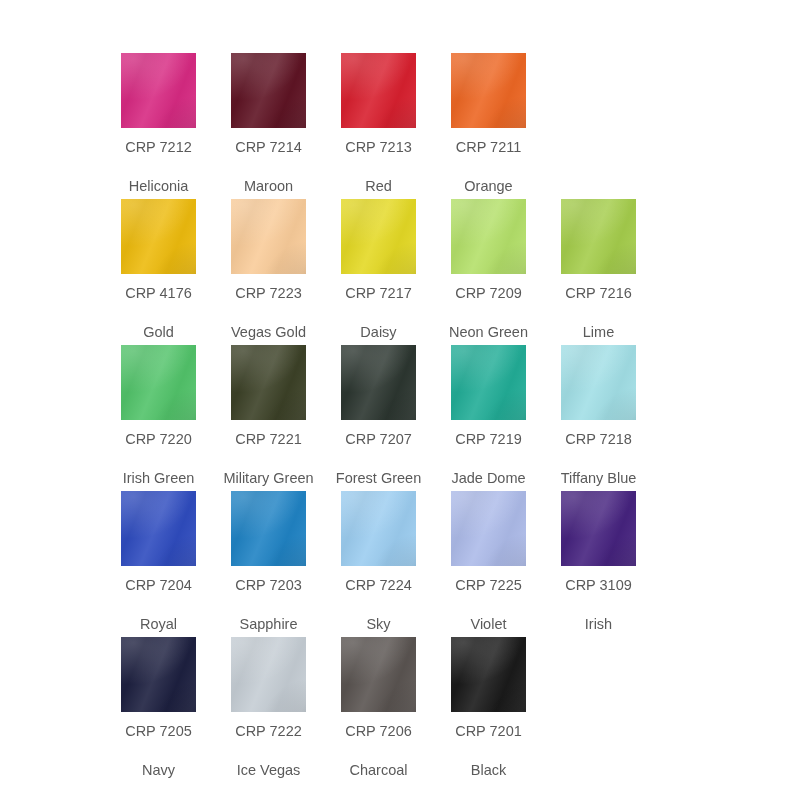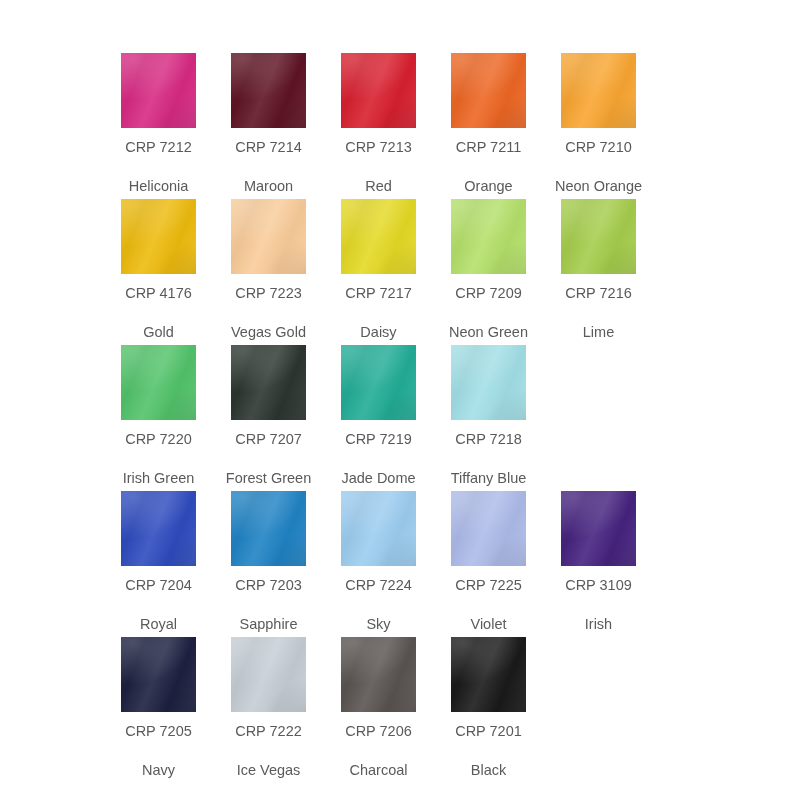--- a/index.html
+++ b/index.html
@@ -142,31 +142,20 @@
           <div class="swatch-chip" style="background-color: rgb(237, 103, 36);">
             <div class="sheen-a"></div>
             <div class="sheen-b"></div>
             <div class="sheen-c"></div>
           </div>
           <div class="swatch-label">
             <span class="swatch-code">CRP 7211</span>
             <span class="swatch-name">Orange</span>
           </div>
         </div>
-        <div class="swatch-cell">
-          <div class="swatch-chip" style="background-color: rgb(249, 166, 50);">
-            <div class="sheen-a"></div>
-            <div class="sheen-b"></div>
-            <div class="sheen-c"></div>
-          </div>
-          <div class="swatch-label">
-            <span class="swatch-code">CRP 7210</span>
-            <span class="swatch-name">Neon Orange</span>
-          </div>
-        </div>
       </div>
       <div class="swatch-row">
         <div class="swatch-cell">
           <div class="swatch-chip" style="background-color: rgb(237, 187, 14);">
             <div class="sheen-a"></div>
             <div class="sheen-b"></div>
             <div class="sheen-c"></div>
           </div>
           <div class="swatch-label">
             <span class="swatch-code">CRP 4176</span>
@@ -221,20 +210,31 @@
       <div class="swatch-row">
         <div class="swatch-cell">
           <div class="swatch-chip" style="background-color: rgb(82, 195, 106);">
             <div class="sheen-a"></div>
             <div class="sheen-b"></div>
             <div class="sheen-c"></div>
           </div>
           <div class="swatch-label">
             <span class="swatch-code">CRP 7220</span>
             <span class="swatch-name">Irish Green</span>
+          </div>
+        </div>
+        <div class="swatch-cell">
+          <div class="swatch-chip" style="background-color: rgb(60, 65, 39);">
+            <div class="sheen-a"></div>
+            <div class="sheen-b"></div>
+            <div class="sheen-c"></div>
+          </div>
+          <div class="swatch-label">
+            <span class="swatch-code">CRP 7221</span>
+            <span class="swatch-name">Military Green</span>
           </div>
         </div>
         <div class="swatch-cell">
           <div class="swatch-chip" style="background-color: rgb(44, 54, 48);">
             <div class="sheen-a"></div>
             <div class="sheen-b"></div>
             <div class="sheen-c"></div>
           </div>
           <div class="swatch-label">
             <span class="swatch-code">CRP 7207</span>

